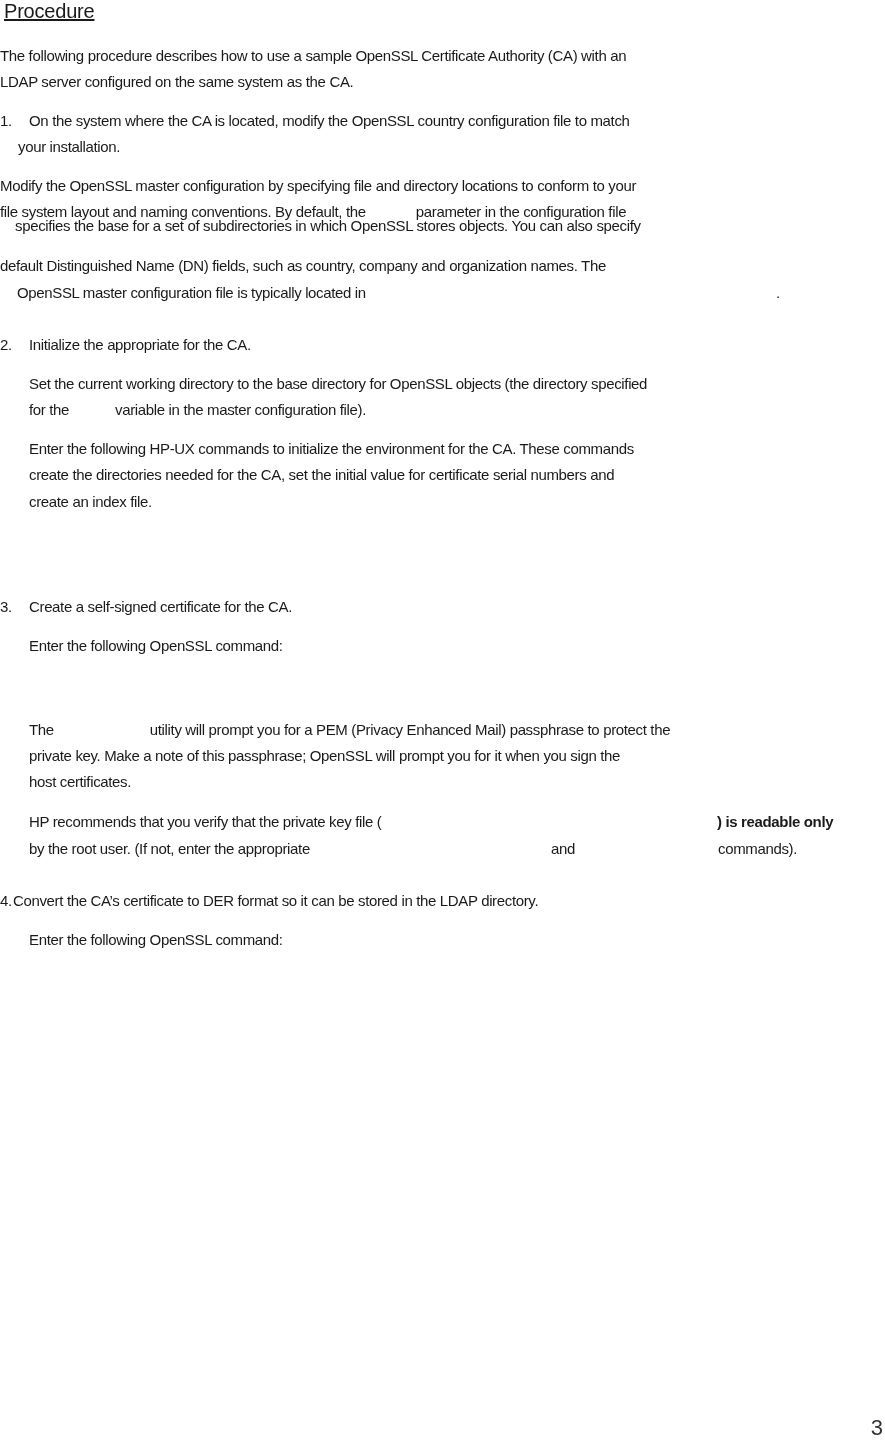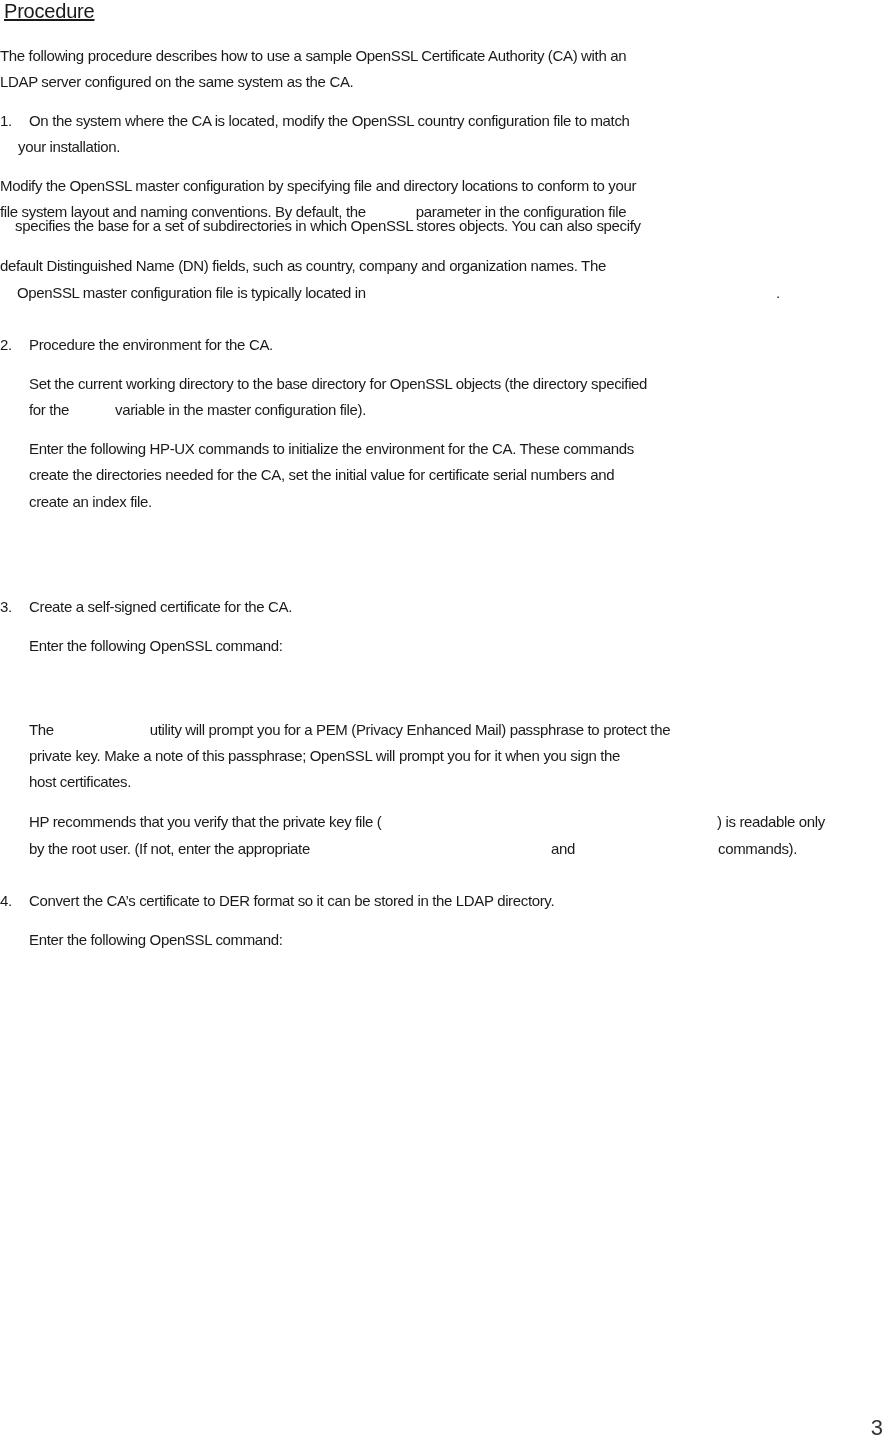--- a/index.html
+++ b/index.html
@@ -33,21 +33,21 @@
     <span>file system layout and naming conventions. By default, the</span><span class="gap" style="width:50px;"></span><span>parameter in the configuration file</span>
   </div>
   <div class="abs p" style="left:0; top:213px;margin-left:15px;">specifies the base for a set of subdirectories in which OpenSSL stores objects. You can also specify</div>
   <div class="abs p" style="left:0; top:253px;">default Distinguished Name (DN) fields, such as country, company and organization names. The</div>
   <div class="abs p" style="left:4px; top:280px;padding-left:13px;">
     <span>OpenSSL master configuration file is typically located in</span>
   </div>
   <div class="abs p" style="left:776px; top:280px;">.</div>
 
   <div class="abs p" style="left:0; top:332px;">2.</div>
-  <div class="abs p" style="left:29px; top:332px;">Procedure the environment for the CA.</div>
+  <div class="abs p" style="left:29px; top:332px;">Initialize the appropriate for the CA.</div>
 
   <div class="abs p" style="left:29px; top:371px;">Set the current working directory to the base directory for OpenSSL objects (the directory specified</div>
   <div class="abs p" style="left:29px; top:397px;">
     <span>for the</span><span class="gap" style="width:46px;"></span><span>variable in the master configuration file).</span>
   </div>
 
   <div class="abs p" style="left:29px; top:436px;">Enter the following HP-UX commands to initialize the environment for the CA. These commands</div>
   <div class="abs p" style="left:29px; top:462px;">create the directories needed for the CA, set the initial value for certificate serial numbers and</div>
   <div class="abs p" style="left:29px; top:489px;">create an index file.</div>
 
@@ -57,23 +57,23 @@
 
   <div class="abs p" style="left:29px; top:717px;">
     <span>The</span><span class="gap" style="width:96px;"></span><span>utility will prompt you for a PEM (Privacy Enhanced Mail) passphrase to protect the</span>
   </div>
   <div class="abs p" style="left:29px; top:743px;">private key. Make a note of this passphrase; OpenSSL will prompt you for it when you sign the</div>
   <div class="abs p" style="left:29px; top:769px;">host certificates.</div>
 
   <div class="abs p" style="left:29px; top:809px;">
     <span>HP recommends that you verify that the private key file (</span>
   </div>
-  <div class="abs p" style="left:717px; top:809px;">) is readable only</div>
+  <div class="abs p" style="left:717px; top:809px;font-weight:bold;">) is readable only</div>
   <div class="abs p" style="left:29px; top:836px;">by the root user. (If not, enter the appropriate</div>
   <div class="abs p" style="left:551px; top:836px;">and</div>
   <div class="abs p" style="left:718px; top:836px;">commands).</div>
 
   <div class="abs p" style="left:0; top:888px;">4.</div>
-  <div class="abs p" style="left:29px; top:888px;">Convert the CA’s certificate to DER format so it can be stored in the LDAP directory.</div>
+  <div class="abs p" style="left:13px; top:888px;">Convert the CA’s certificate to DER format so it can be stored in the LDAP directory.</div>
   <div class="abs p" style="left:29px; top:927px;">Enter the following OpenSSL command:</div>
 
   <div class="abs pagenum">3</div>
 </div>
 
 </body></html>

